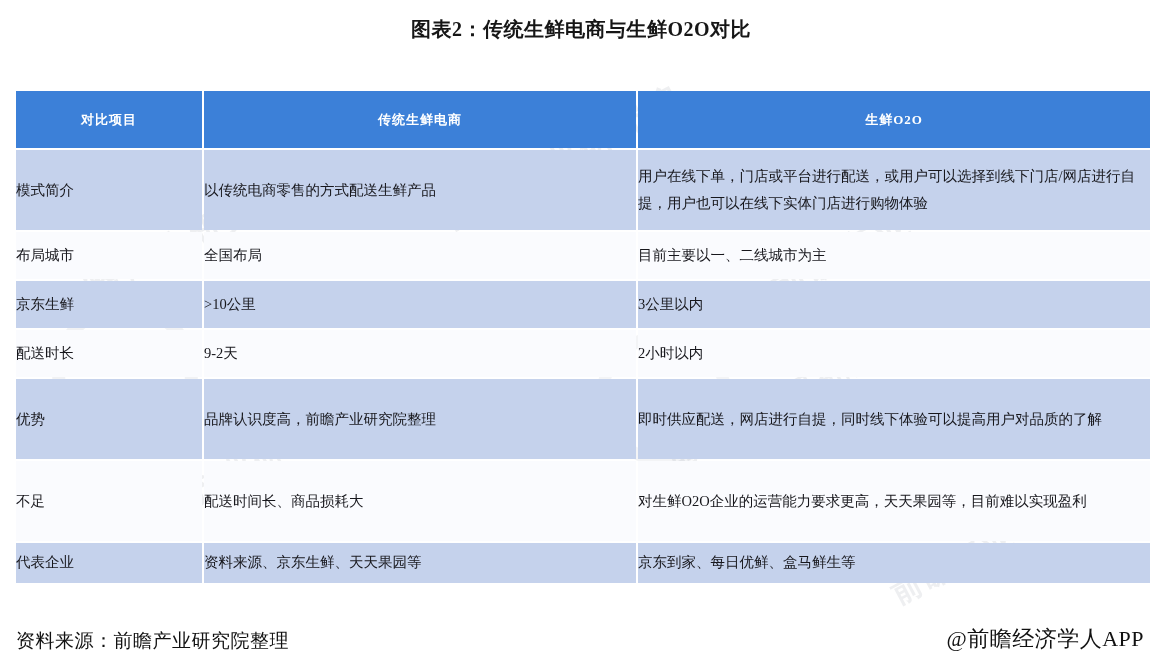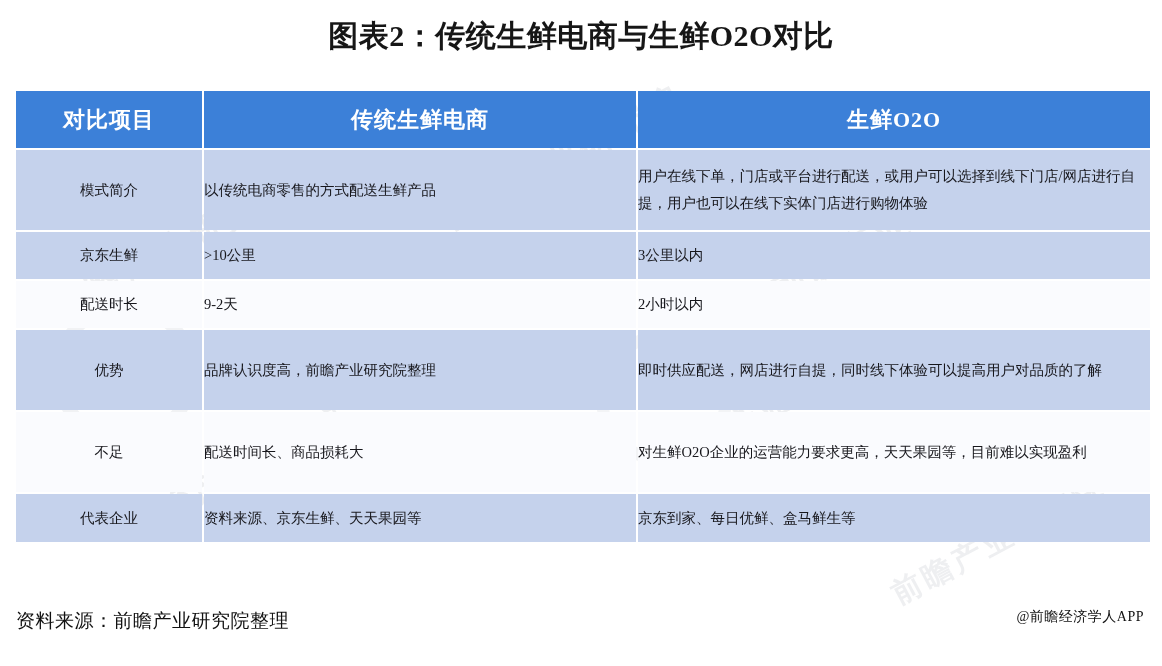--- a/index.html
+++ b/index.html
@@ -59,21 +59,21 @@
   .page {
     position: relative;
     z-index: 10;
     width: 1162px;
     height: 666px;
     box-sizing: border-box;
   }
 
   .chart-title {
     text-align: center;
-    font-size: 30px;
+    font-size: 20px;
     font-weight: 700;
     color: #161616;
     padding-top: 16px;
     letter-spacing: 0.5px;
     font-family: "Liberation Serif", "DejaVu Serif", serif;
   }
 
   .table-wrap {
     position: absolute;
     left: 14px;
@@ -93,69 +93,68 @@
     vertical-align: middle;
   }
 
   .col-item   { width: 186px; }
   .col-trad   { width: 432px; }
   .col-o2o    { width: 512px; }
 
   thead th {
     background: #3c80d8;
     color: #ffffff;
-    font-size: 22px;
+    font-size: 13px;
     font-weight: 700;
     text-align: center;
     height: 57px;
     letter-spacing: 1px;
     font-family: "Liberation Serif", "DejaVu Serif", serif;
   }
 
   tbody tr.shade td { background: #c5d2ec; }
   tbody tr.plain td { background: #fafbfe; }
 
   td.cell {
     font-size: 14.5px;
     color: #17171c;
     line-height: 1.85;
     font-family: "Liberation Serif", "DejaVu Serif", serif;
   }
   td.c-item {
-    text-align: center;
   }
   td.c-body {
     text-align: left;
     padding: 8px 14px 8px 12px;
   }
 
   tr.h-tall td { height: 80px; }
   tr.h-short td { height: 47px; }
-  tr.h-last td { height: 48px; }
+  tr.h-last td { height: 40px; font-family: Liberation Mono, monospace; }
 
   .footer {
     position: absolute;
     left: 0;
     right: 0;
     top: 608px;
     height: 46px;
     padding: 0 18px 0 16px;
     box-sizing: border-box;
     display: flex;
-    align-items: flex-start;
+    align-items: flex-end;
     justify-content: space-between;
   }
   .src-text {
     font-size: 19px;
     color: #111111;
     font-family: "Liberation Serif", "DejaVu Serif", serif;
     letter-spacing: 0.5px;
   }
   .app-text {
-    font-size: 14px;
+    font-size: 22px;
     color: #111111;
     font-family: "Liberation Serif", "DejaVu Serif", serif;
     letter-spacing: 0.5px;
   }
 </style>
 </head>
 <body>
 
 <div class="watermark-layer">
   <div class="wm wm-a">前瞻产业研究院</div>
@@ -187,20 +186,25 @@
         </tr>
       </thead>
       <tbody>
 
         <tr class="shade h-tall">
           <td class="cell c-item">模式简介</td>
           <td class="cell c-body">以传统电商零售的方式配送生鲜产品</td>
           <td class="cell c-body">用户在线下单，门店或平台进行配送，或用户可以选择到线下门店/网店进行自提，用户也可以在线下实体门店进行购物体验</td>
         </tr>
 
+        <tr class="plain h-short">
+          <td class="cell c-item">布局城市</td>
+          <td class="cell c-body">全国布局</td>
+          <td class="cell c-body">目前主要以一、二线城市为主</td>
+        </tr>
 
         <tr class="shade h-short">
           <td class="cell c-item">京东生鲜</td>
           <td class="cell c-body">&gt;10公里</td>
           <td class="cell c-body">3公里以内</td>
         </tr>
 
         <tr class="plain h-short">
           <td class="cell c-item">配送时长</td>
           <td class="cell c-body">9-2天</td>

